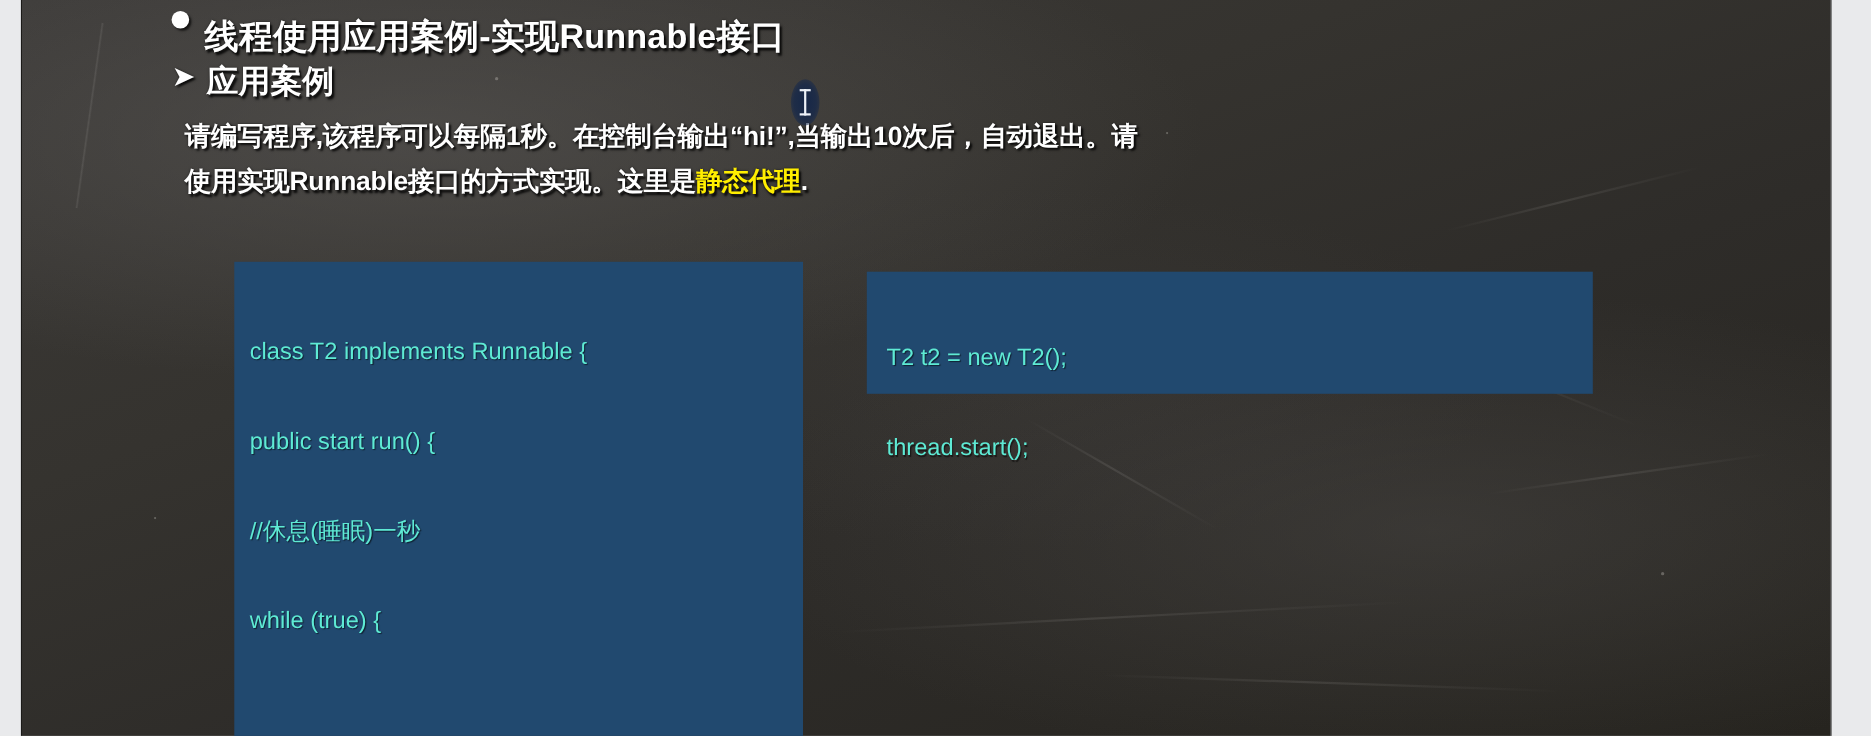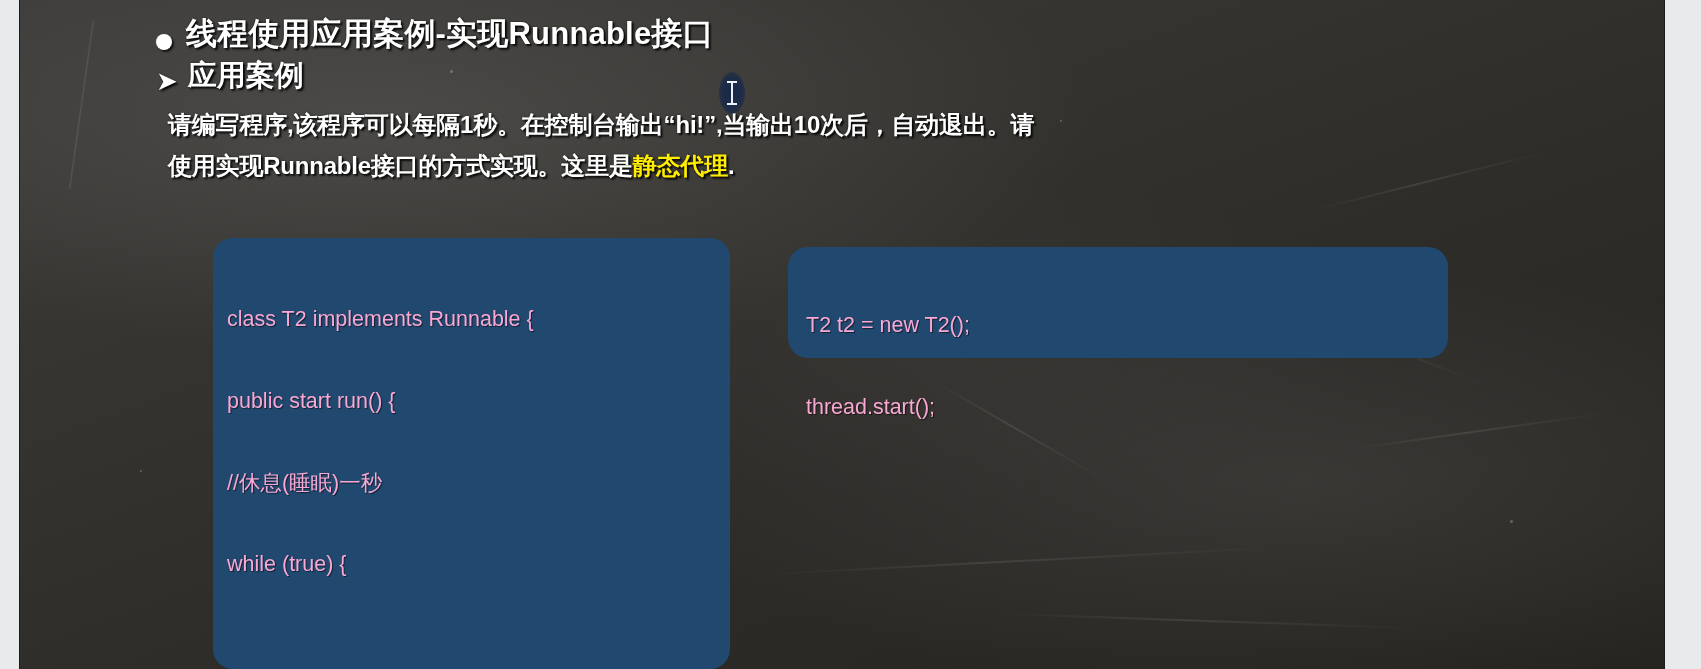--- a/index.html
+++ b/index.html
@@ -54,21 +54,21 @@
 
   
   #heading-block {
     position: absolute;
     left: 136px;
     top: 14px;
     width: 1420px;
   }
   .h-line {
     display: flex;
-    align-items: flex-end;
+    align-items: flex-start;
     color: #ffffff;
     font-weight: bold;
     text-shadow: 2px 2px 2px rgba(0,0,0,0.85), 0 0 2px rgba(0,0,0,0.6);
     white-space: nowrap;
   }
   .bullet-dot {
     display: inline-block;
     width: 16px;
     height: 16px;
     border-radius: 50%;
@@ -110,28 +110,27 @@
   }
   .hl-yellow {
     color: #ffee00;
     text-shadow: 2px 2px 2px rgba(0,0,0,0.9), 0 0 2px rgba(0,0,0,0.7);
   }
 
   
   .code-box {
     position: absolute;
     background: #21496f;
-    color: #f9a8d4;
+    color: #5eead4;
     font-size: 21.5px;
     line-height: 27.2px;
     font-family: "Liberation Sans", "DejaVu Sans", sans-serif;
     white-space: pre;
     box-sizing: border-box;
     text-shadow: 1px 1px 1px rgba(0,0,0,0.55);
-    border-radius: 20px;
   }
   #code-left {
     left: 193px;
     top: 238px;
     width: 517px;
     height: 431px;
     padding: 14px 0 0 14px;
   }
   #code-right {
     left: 768px;

